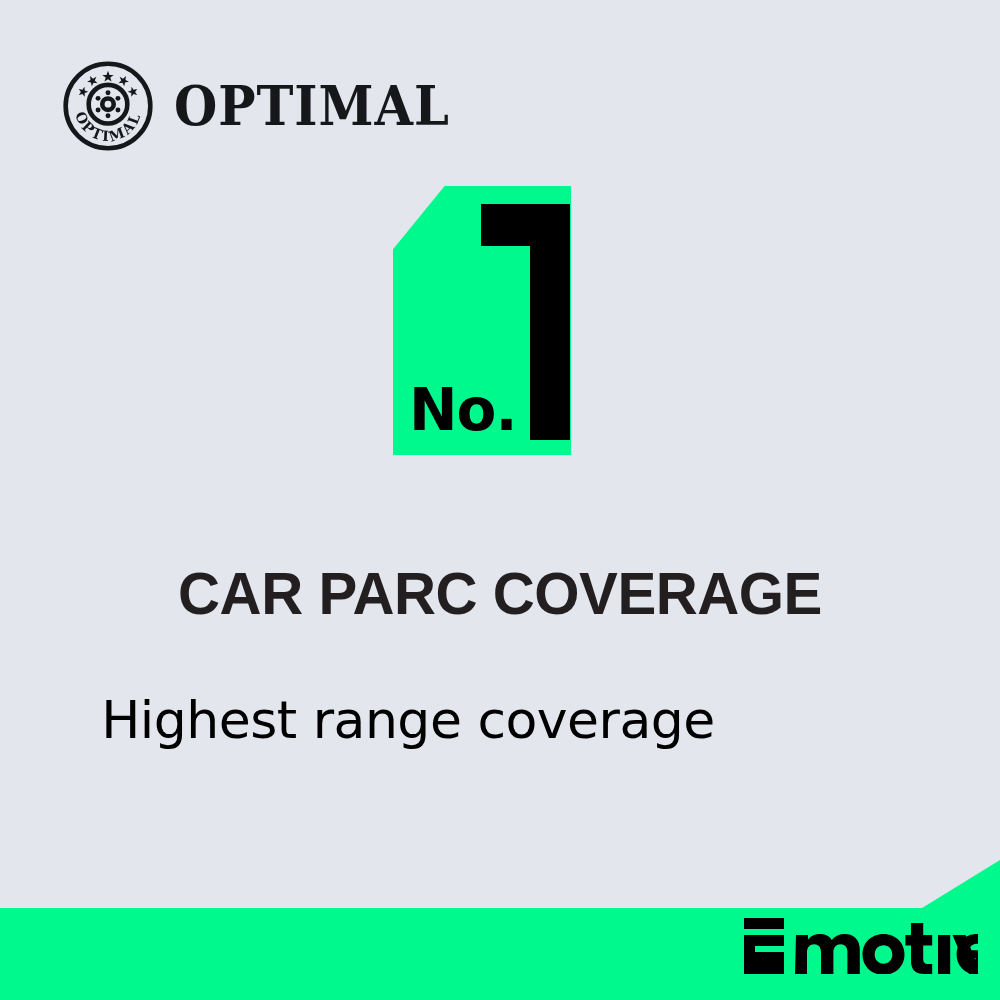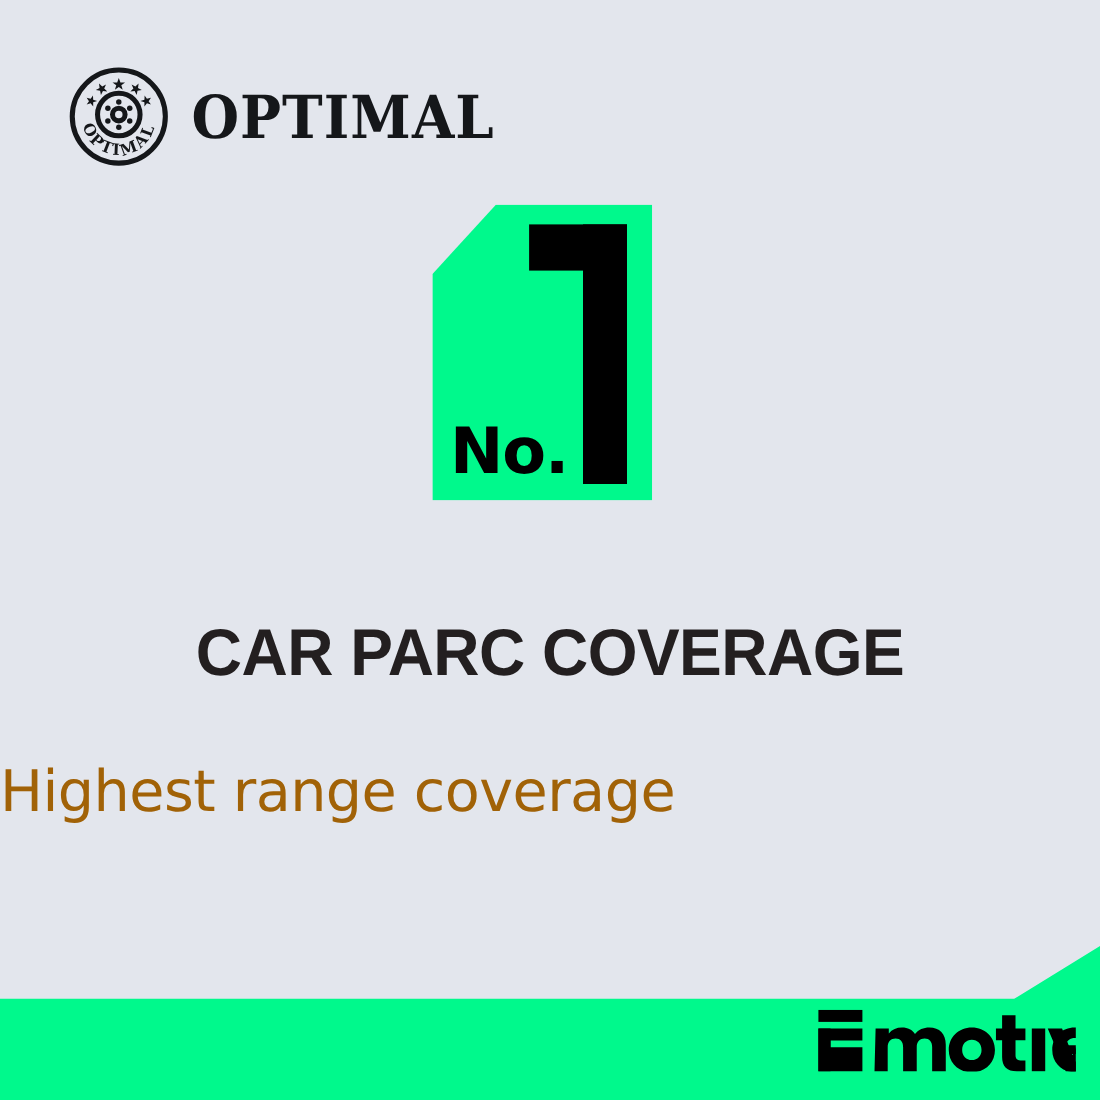--- a/index.html
+++ b/index.html
@@ -45,21 +45,21 @@
     transform: scaleX(0.92);
     transform-origin: left center;
     white-space: nowrap;
   }
 
   
   .rank-badge {
     position: absolute;
     left: 393px;
     top: 186px;
-    width: 200px;
+    width: 178px;
     height: 269px;
     background: #00f98c;
     -webkit-clip-path: polygon(29% 0%, 100% 0%, 100% 100%, 0% 100%, 0% 23.5%);
     clip-path: polygon(29% 0%, 100% 0%, 100% 100%, 0% 100%, 0% 23.5%);
   }
   .rank-numeral {
     position: absolute;
     left: 88px;
     top: 18px;
     width: 89px;
@@ -106,24 +106,25 @@
     letter-spacing: -0.5px;
     color: #231f20;
     line-height: 1;
     transform: scaleX(0.97);
   }
   .subtitle {
     position: absolute;
     left: 0;
     top: 632px;
     width: 816px;
+    text-align: center;
     font-family: "DejaVu Sans", sans-serif;
     font-weight: normal;
     font-size: 52px;
-    color: #a16207;
+    color: #000000;
     line-height: 1.42;
     letter-spacing: -0.5px;
   }
   .subtitle .line {
     display: block;
   }
 
   
   .footer-bar {
     position: absolute;

